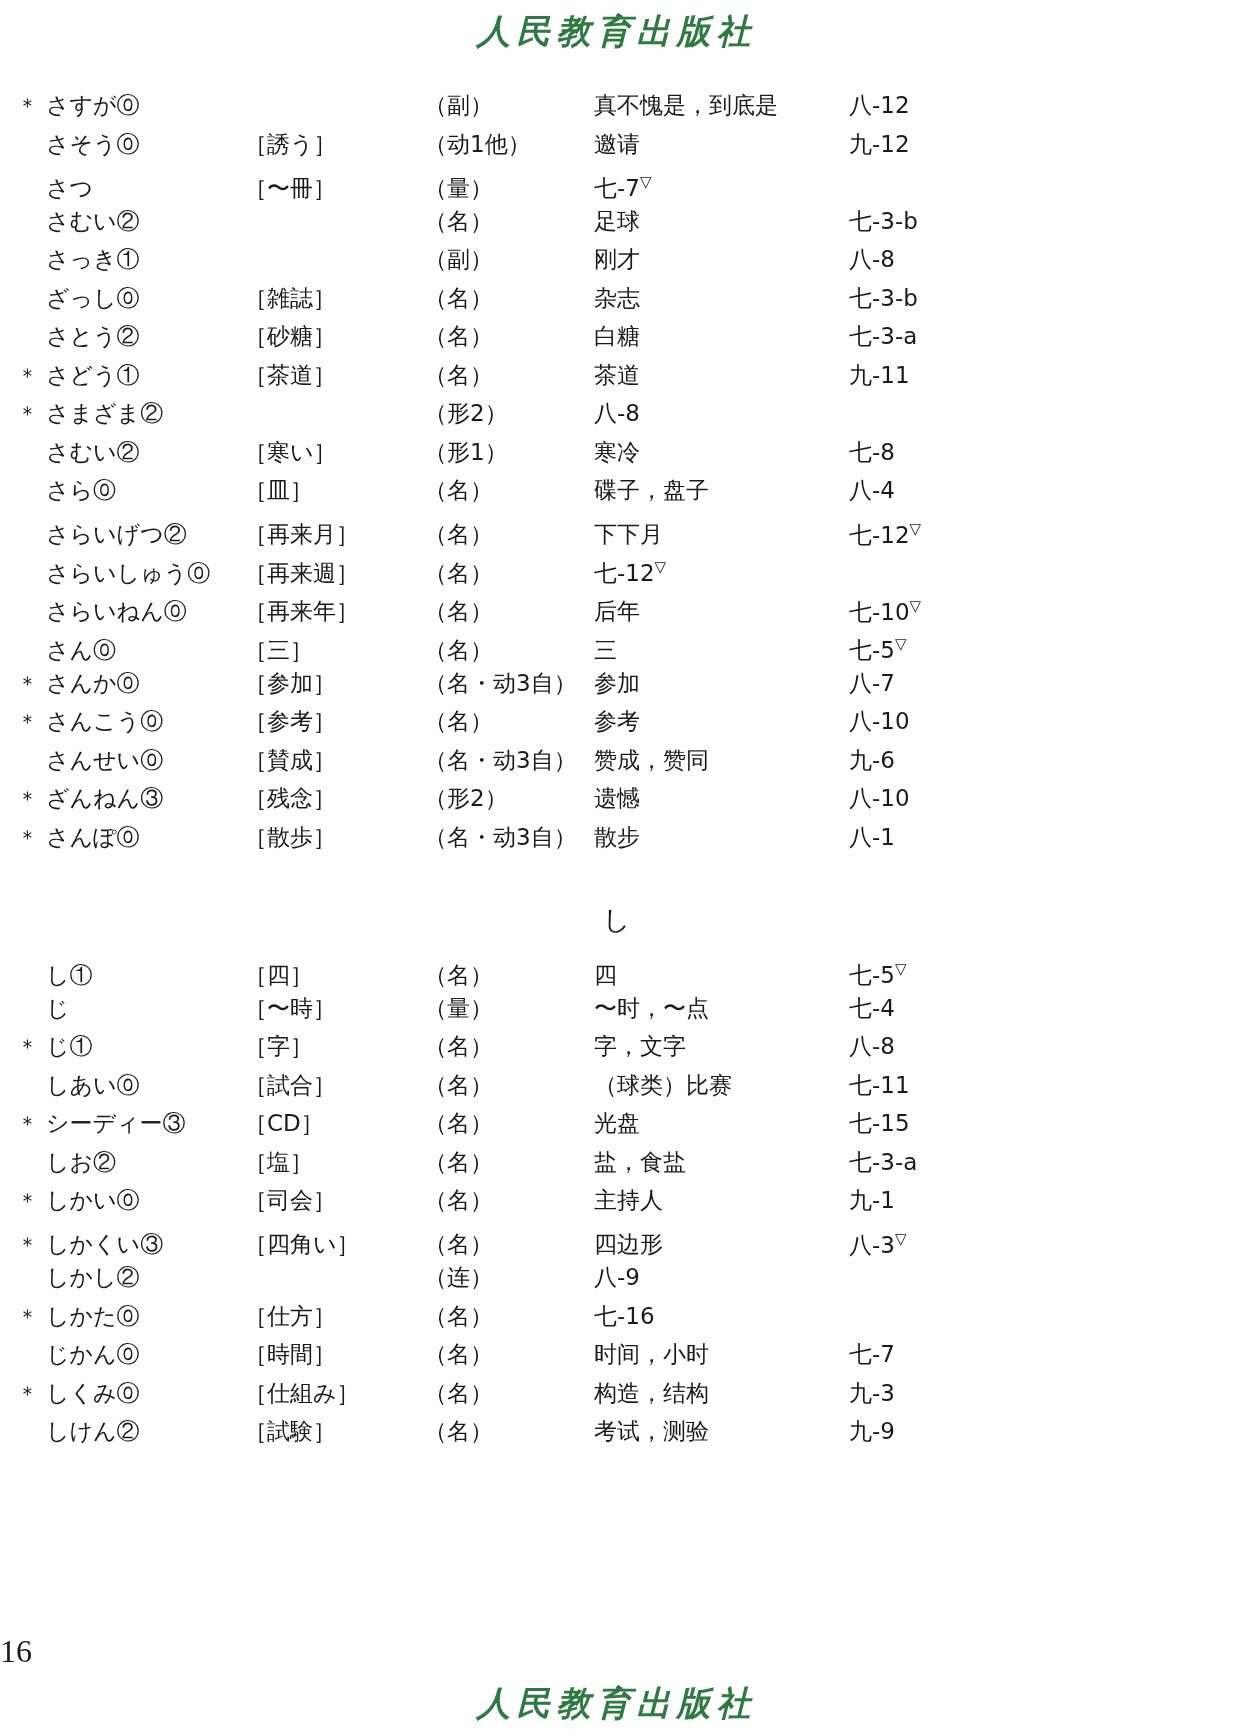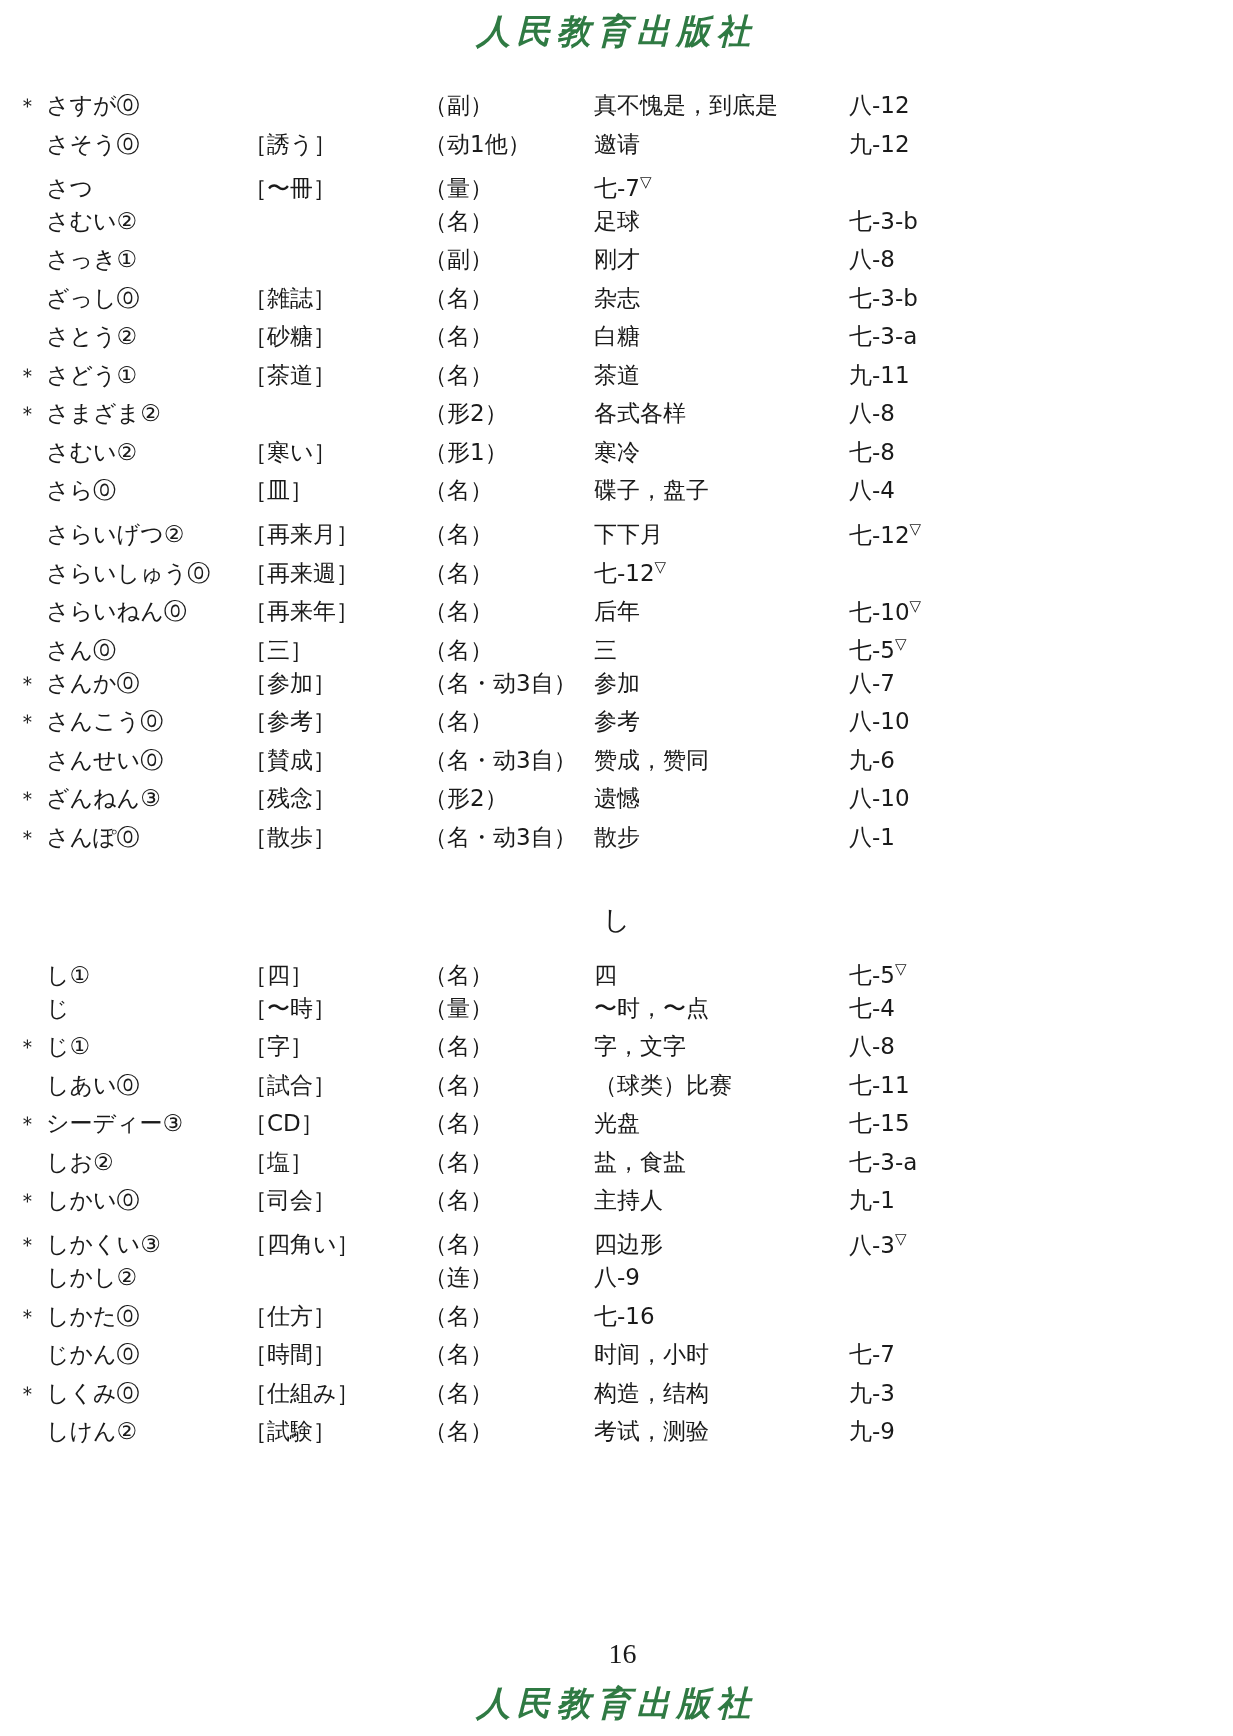--- a/index.html
+++ b/index.html
@@ -70,20 +70,21 @@
     text-align: right;
     padding-right: 8px;
     font-size: 21px;
     color: #1a1a1a;
     flex: 0 0 auto;
   }
   .c-kana {
     width: 198px;
     flex: 0 0 auto;
     white-space: nowrap;
+    font-family: Liberation Serif, serif;
   }
   .c-kanji {
     width: 180px;
     flex: 0 0 auto;
     white-space: nowrap;
   }
   .c-pos {
     width: 170px;
     flex: 0 0 auto;
     white-space: nowrap;
@@ -103,25 +104,25 @@
     line-height: 60px;
     text-align: center;
     font-size: 27px;
   }
   .gap {
     height: 34px;
   }
 
   .page-number {
     position: absolute;
-    left: 12px;
+    left: 0;
     right: 0;
     bottom: 66px;
-    text-align: center;
-    font-size: 28px;
+    text-align: left;
+    font-size: 32px;
     font-family: "Liberation Serif", serif;
   }
   .sup {
     font-size: 15px;
     vertical-align: super;
   }
 </style>
 </head>
 <body>
 
@@ -191,21 +192,20 @@
         <div class="c-kanji">［茶道］</div>
         <div class="c-pos">（名）</div>
         <div class="c-mean">茶道</div>
         <div class="c-ref">九-11</div>
       </div>
       <div class="row">
         <div class="c-star">＊</div>
         <div class="c-kana">さまざま②</div>
         <div class="c-kanji"></div>
         <div class="c-pos">（形2）</div>
-        <div class="c-mean">各式各样</div>
         <div class="c-ref">八-8</div>
       </div>
       <div class="row">
         <div class="c-star"></div>
         <div class="c-kana">さむい②</div>
         <div class="c-kanji">［寒い］</div>
         <div class="c-pos">（形1）</div>
         <div class="c-mean">寒冷</div>
         <div class="c-ref">七-8</div>
       </div>

